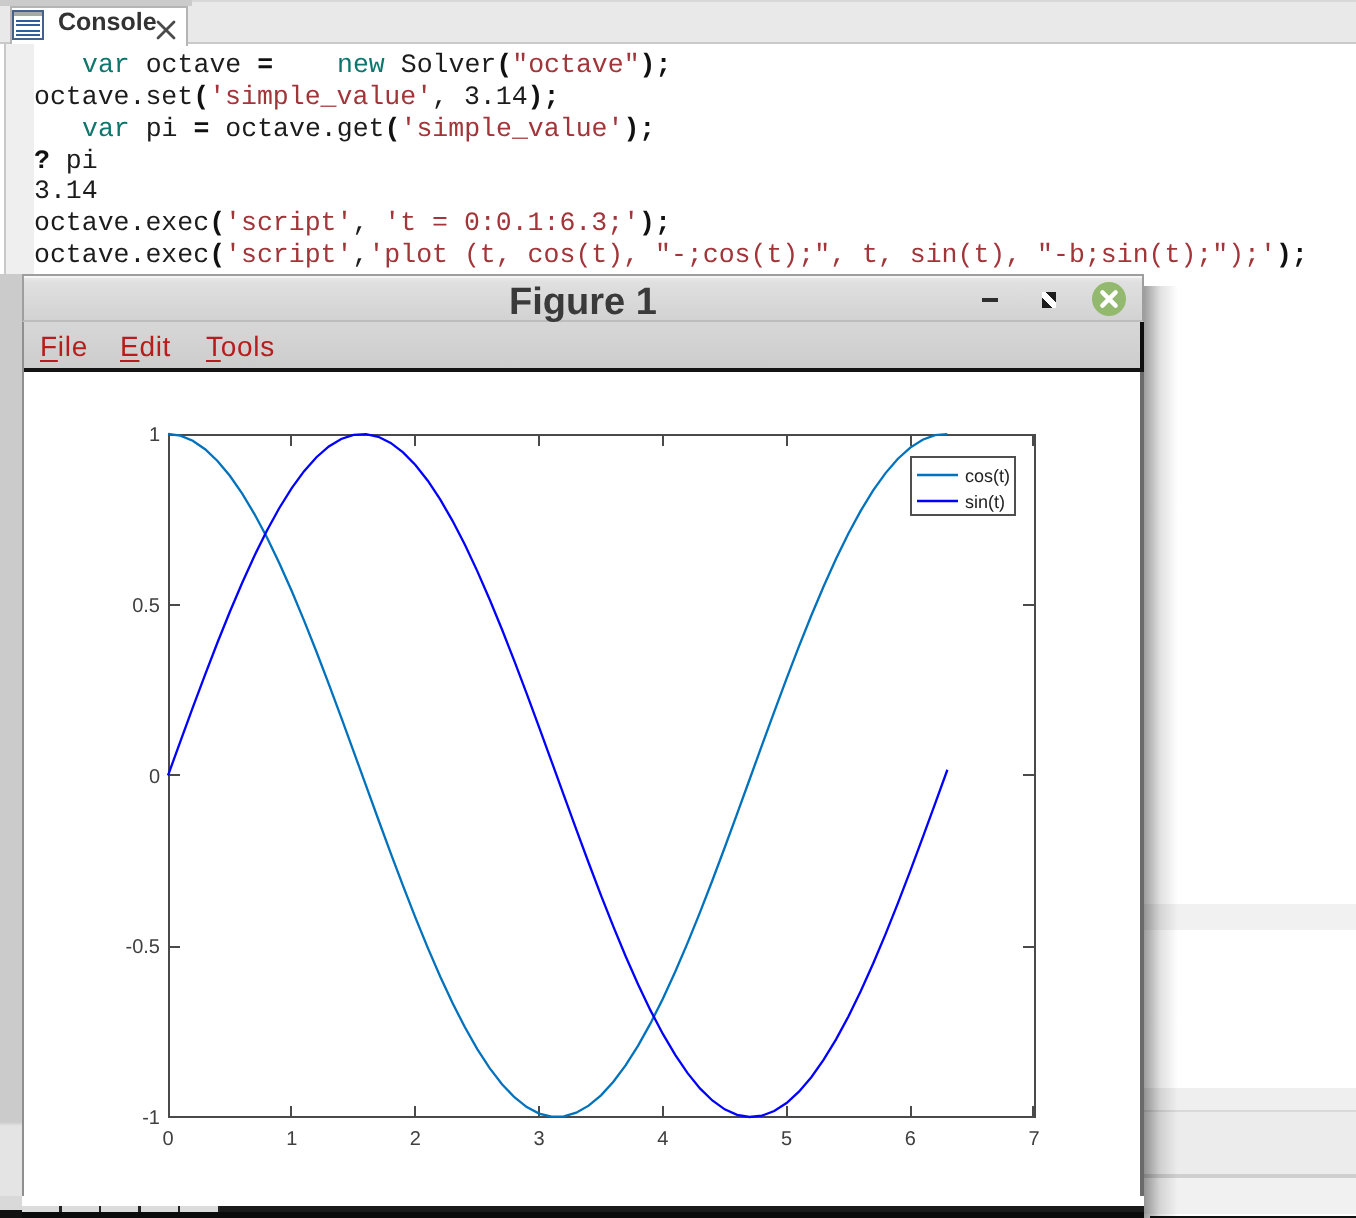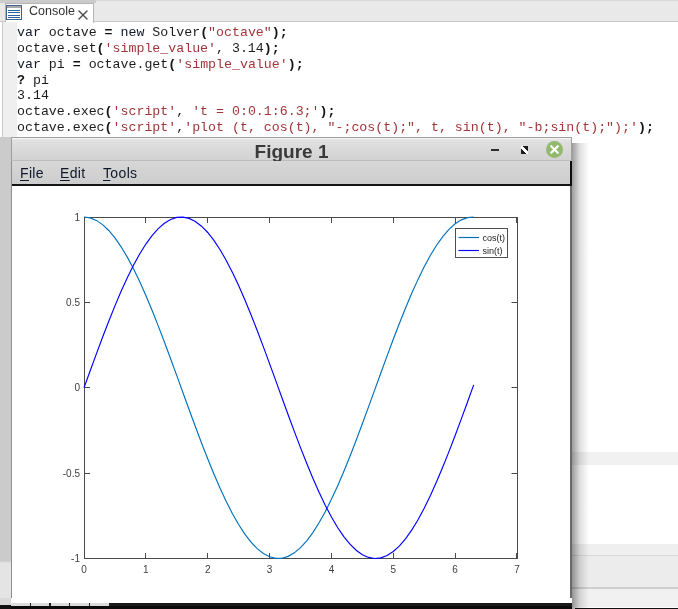--- a/index.html
+++ b/index.html
@@ -1,37 +1,37 @@
 <!DOCTYPE html>
 <html><head><meta charset="utf-8"><style>
 * { margin:0; padding:0; box-sizing:border-box; }
 html,body { width:678px; height:609px; overflow:hidden; background:#fff; font-family:"Liberation Sans",sans-serif; }
 #page { position:relative; width:678px; height:609px; overflow:hidden; }
 .abs { position:absolute; }
 
 #tabbar { left:0; top:0; width:678px; height:22px; background:#e9e9e9; border-top:1px solid #d8d8d8; border-bottom:1px solid #c9c9c9; }
 #tabtop { left:0; top:0; width:96px; height:3px; background:#cbcbcb; }
 #tab { left:5px; top:3px; width:89px; height:20px; background:#fff; border:1px solid #b5b5b5; border-bottom:none; }
-#tabtxt { left:29px; top:4px; font-size:12.5px; font-weight:normal; color:#333; }
+#tabtxt { left:29px; top:4px; font-size:12.5px; font-weight:bold; color:#333; }
 
 #gutter-top { left:0; top:22px; width:17px; height:115px; background:#efefef; border-left:2px solid #ffffff; box-shadow:inset 1px 0 0 #c8c8c8; }
 #code { left:17px; top:25.4px; font-family:"Liberation Mono",monospace; font-size:13.27px; line-height:15.7px; color:#1c1c1c; white-space:pre; }
 #code b { font-weight:bold; color:#111; }
-.kw { color:#0f172a; }
+.kw { color:#0f766e;padding-left:24px; }
 .st { color:#a23539; }
 
 .band { left:571px; width:107px; }
 
 #win { left:11px; top:137px; width:561px; height:473px; }
 #winshadow { left:571px; top:143px; width:18px; height:466px; background:linear-gradient(90deg,rgba(0,0,0,0.42),rgba(0,0,0,0.12) 50%,rgba(0,0,0,0.0)); }
 #titlebar { left:0; top:0; width:561px; height:24px; background:linear-gradient(#ececec 0px,#e0e0e0 3px,#d2d2d2 100%); border:1px solid #9e9e9e; border-bottom:1px solid #bdbdbd; box-shadow:inset 0 1px 0 #f5f5f5; }
 #title { left:0; top:3.5px; width:561px; text-align:center; font-size:19px; font-weight:bold; color:#3a3a3a; }
 #winframe { left:0; top:24px; width:561px; height:449px; background:#fff; border-left:1px solid #8f8f8f; border-right:2px solid #6a6a6a; }
 #menubar { left:1px; top:24px; width:560px; border-right:2px solid #0f0f0f; height:25px; background:linear-gradient(#d7d7d7,#cdcdcd); border-bottom:2px solid #141414; }
-.menuitem { position:absolute; top:28px; font-size:14px; color:#0f172a; letter-spacing:0.35px; }
+.menuitem { position:absolute; top:28px; font-size:14px; color:#b91c1c; letter-spacing:0.35px; }
 .menuitem u { text-decoration-thickness:1px; text-underline-offset:2px; }
 
 #minbtn { left:480px; top:11.5px; width:8px; height:2.5px; background:#2e2e2e; }
 #maxbtn { left:509.5px; top:9px; width:7.5px; height:7.5px; background:linear-gradient(45deg,#1c1c1c 0 36%,#fdfdfd 36% 64%,#1c1c1c 64%); }
 #closebtn { left:534.5px; top:3.5px; width:17px; height:17px; border-radius:50%; background:#92b96d; }
 
 #wseg { left:0px; top:465.5px; width:99px; height:3px; background:repeating-linear-gradient(90deg,#dcdcdc 0 18.6px,#222 18.6px 19.8px); }
 #wdarkA { left:99px; top:465.5px; width:462px; height:3px; background:#1a1a1a; }
 #wblack { left:0px; top:468.5px; width:561px; height:4.5px; background:#0b0b0b; }
 #wwhite { left:0px; top:461px; width:561px; height:4.5px; background:#fff; }

